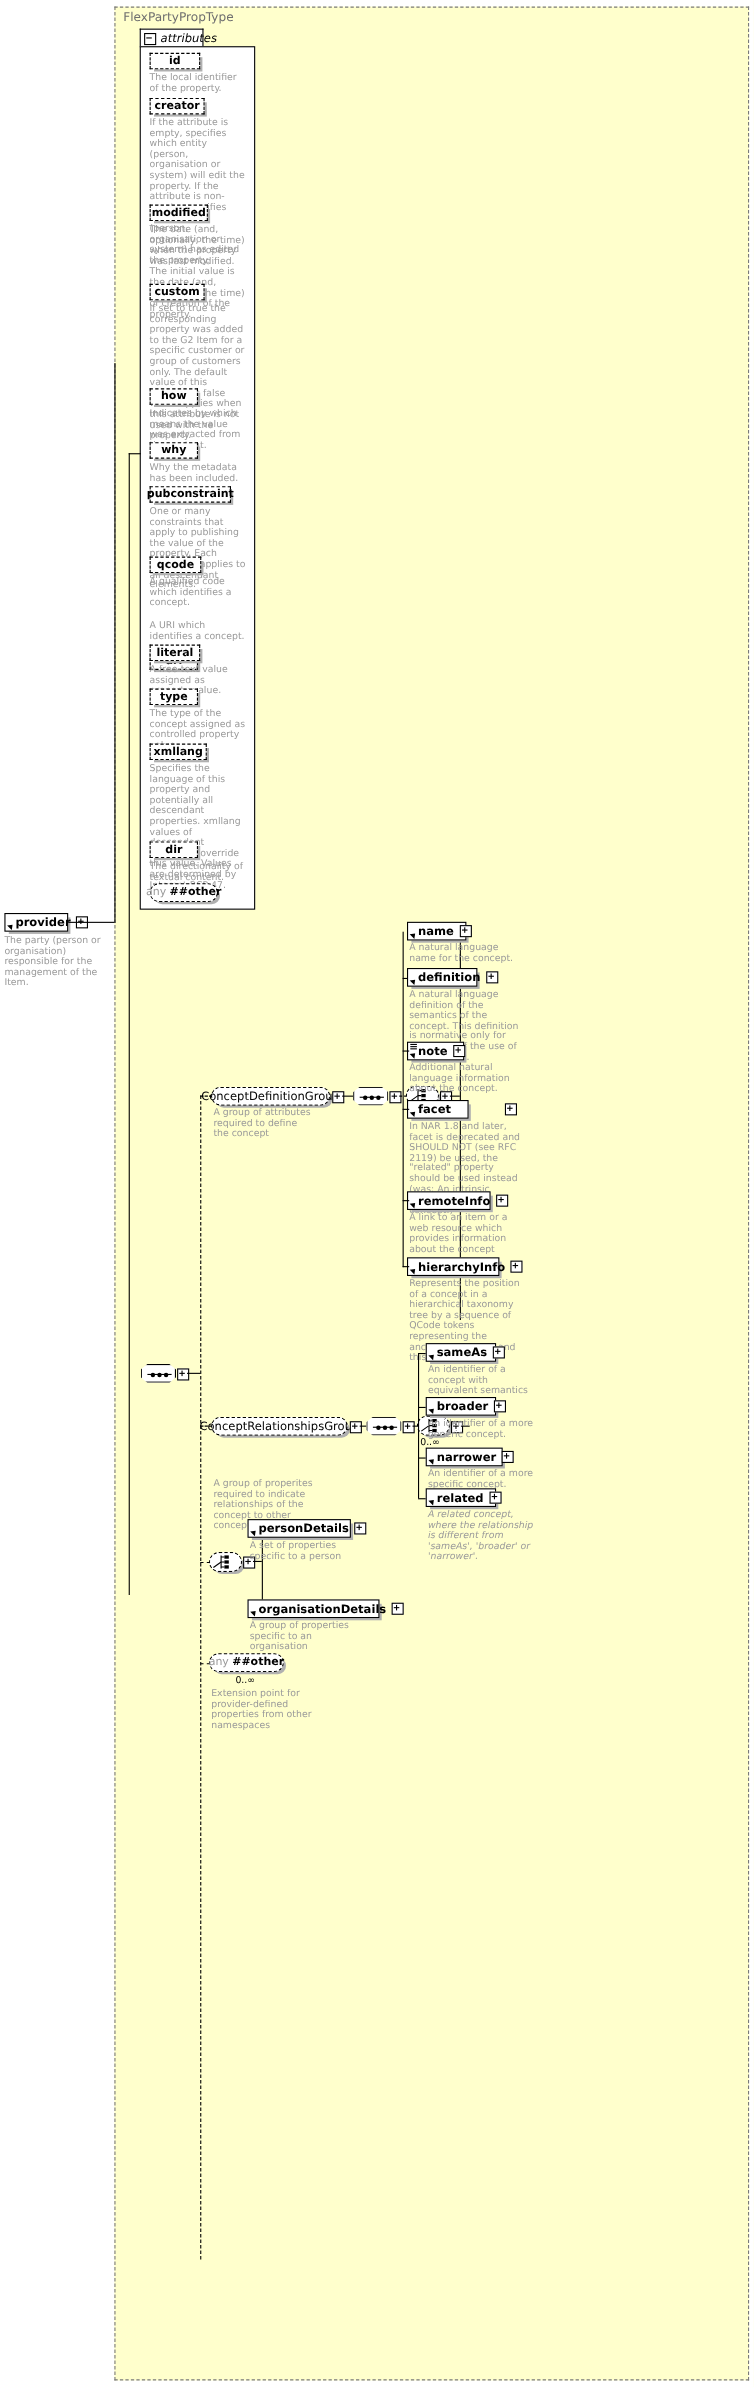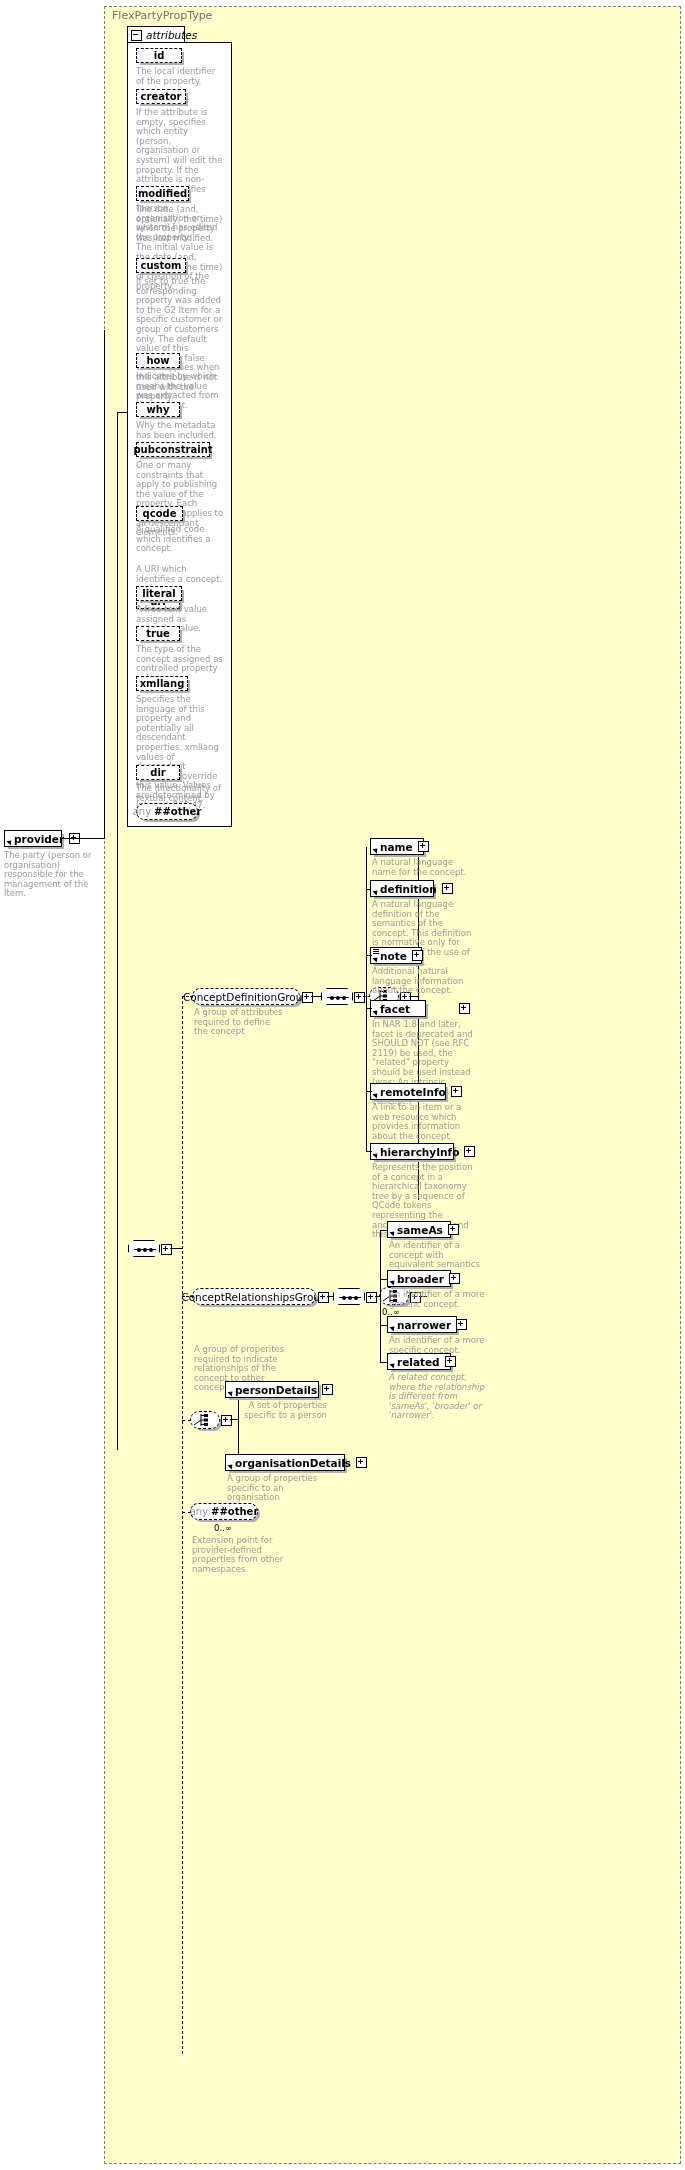--- a/index.html
+++ b/index.html
@@ -254,21 +254,21 @@
     <span>uri</span>
     </div>
   <div class="doc" style="left:136px;top:565px;">A URI which identifies a concept.</div>
 
   <div class="attrnode" style="left:136px;top:586px;width:46px;">
     <span>literal</span>
     </div>
   <div class="doc" style="left:136px;top:605px;">A free-text value assigned as property value.</div>
 
   <div class="attrnode" style="left:136px;top:626px;width:44px;">
-    <span>true</span>
+    <span>type</span>
     </div>
   <div class="doc" style="left:136px;top:645px;">The type of the concept assigned as controlled property value.</div>
 
   <div class="attrnode" style="left:136px;top:676px;width:52px;">
     <span>xmllang</span>
     </div>
   <div class="doc" style="left:136px;top:695px;">Specifies the language of this property and potentially all descendant properties. xmllang values of descendant properties override this value. Values are determined by Internet BCP 47.</div>
 
   <div class="attrnode" style="left:136px;top:765px;width:44px;">
     <span>dir</span>
@@ -479,21 +479,21 @@
 
   <div class="ln lnh" style="left:230px;top:1419px;width:8px;"></div>
   <div class="ln lnv" style="left:238px;top:1390px;height:74px;"></div>
 
   <div class="ln lnh" style="left:238px;top:1390px;width:8px;"></div>
   <div class="elnode" style="left:225px;top:1381px;width:94px;">
     <span class="arrow"></span>
     <span>personDetails</span>
     <span class="plusbox pm"></span>
   </div>
-  <div class="doc" style="left:227px;top:1401px;width:100px;text-align:right;">A set of properties specific to a person</div>
+  <div class="doc" style="left:227px;top:1401px;width:100px;">A set of properties specific to a person</div>
 
   <div class="ln lnh" style="left:238px;top:1463px;width:8px;"></div>
   <div class="elnode" style="left:225px;top:1454px;width:120px;">
     <span class="arrow"></span>
     <span>organisationDetails</span>
     <span class="plusbox pm"></span>
   </div>
   <div class="doc" style="left:227px;top:1474px;width:102px;">A group of properties specific to an organisation</div>
 
   <div class="dlnh" style="left:182px;top:1512px;width:9px;"></div>

